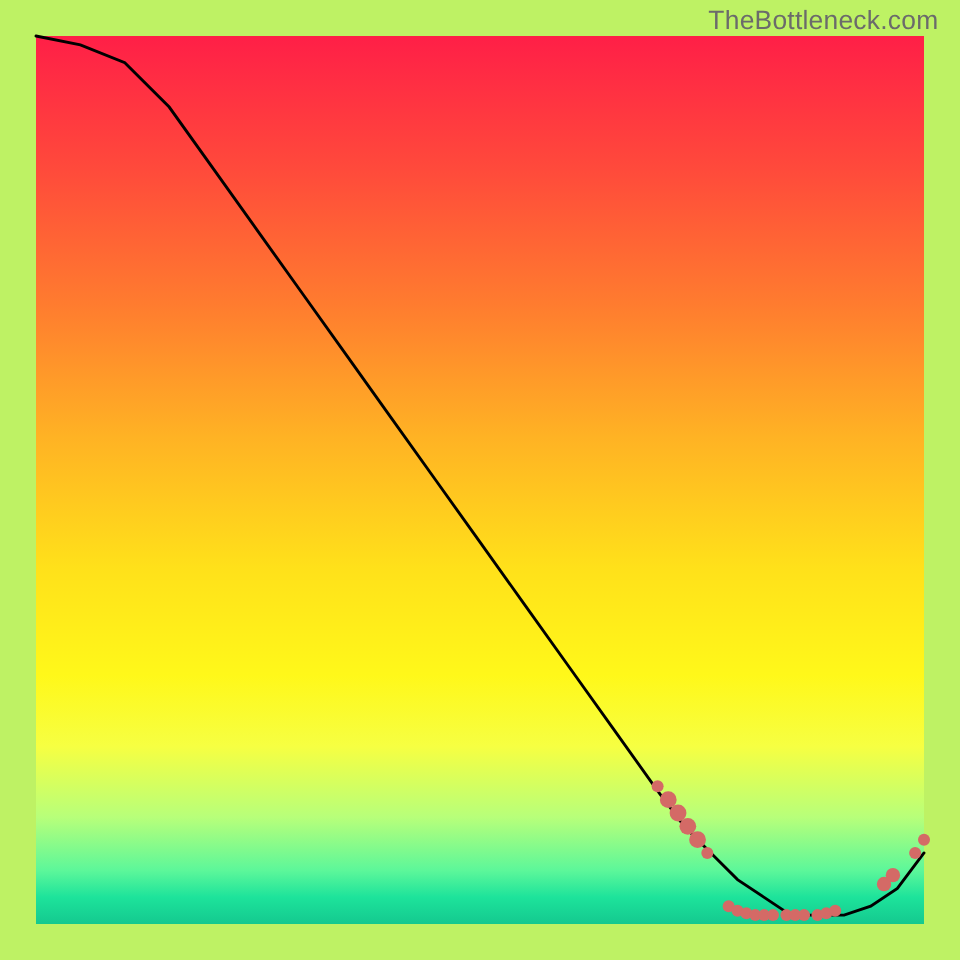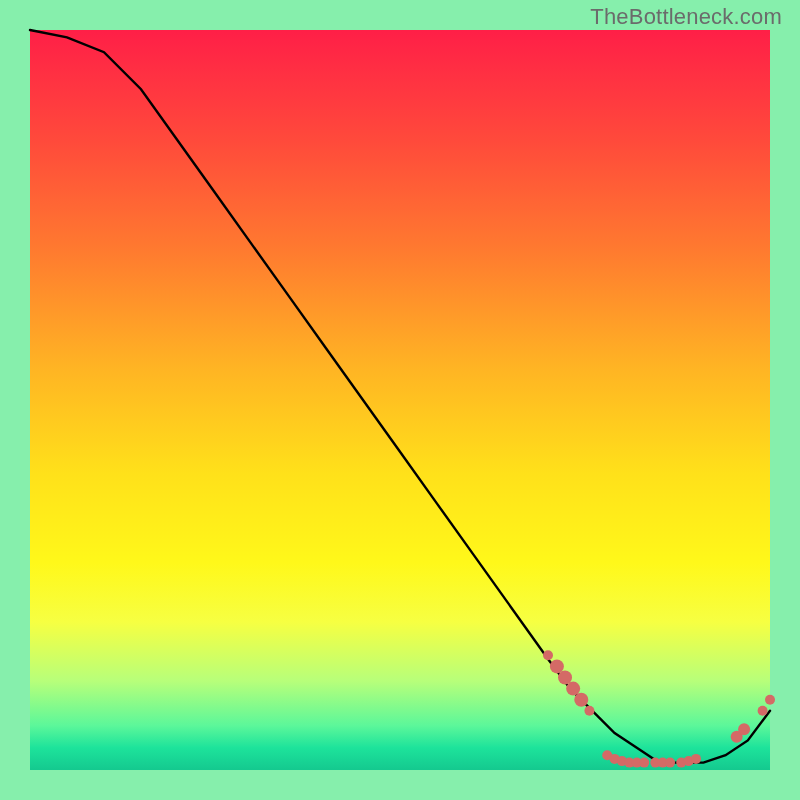--- a/index.html
+++ b/index.html
@@ -8,21 +8,21 @@
     width: 800px;
     height: 800px;
     background: #000;
     overflow: hidden;
     font-family: Arial, Helvetica, sans-serif;
   }
   .frame {
     position: relative;
     width: 800px;
     height: 800px;
-    background: #86efac;
+    background: #bef264;
   }
   .watermark {
     position: absolute;
     top: 4px;
     right: 18px;
     color: #6b6b6b;
     font-size: 22px;
     letter-spacing: 0.2px;
     z-index: 10;
     user-select: none;

